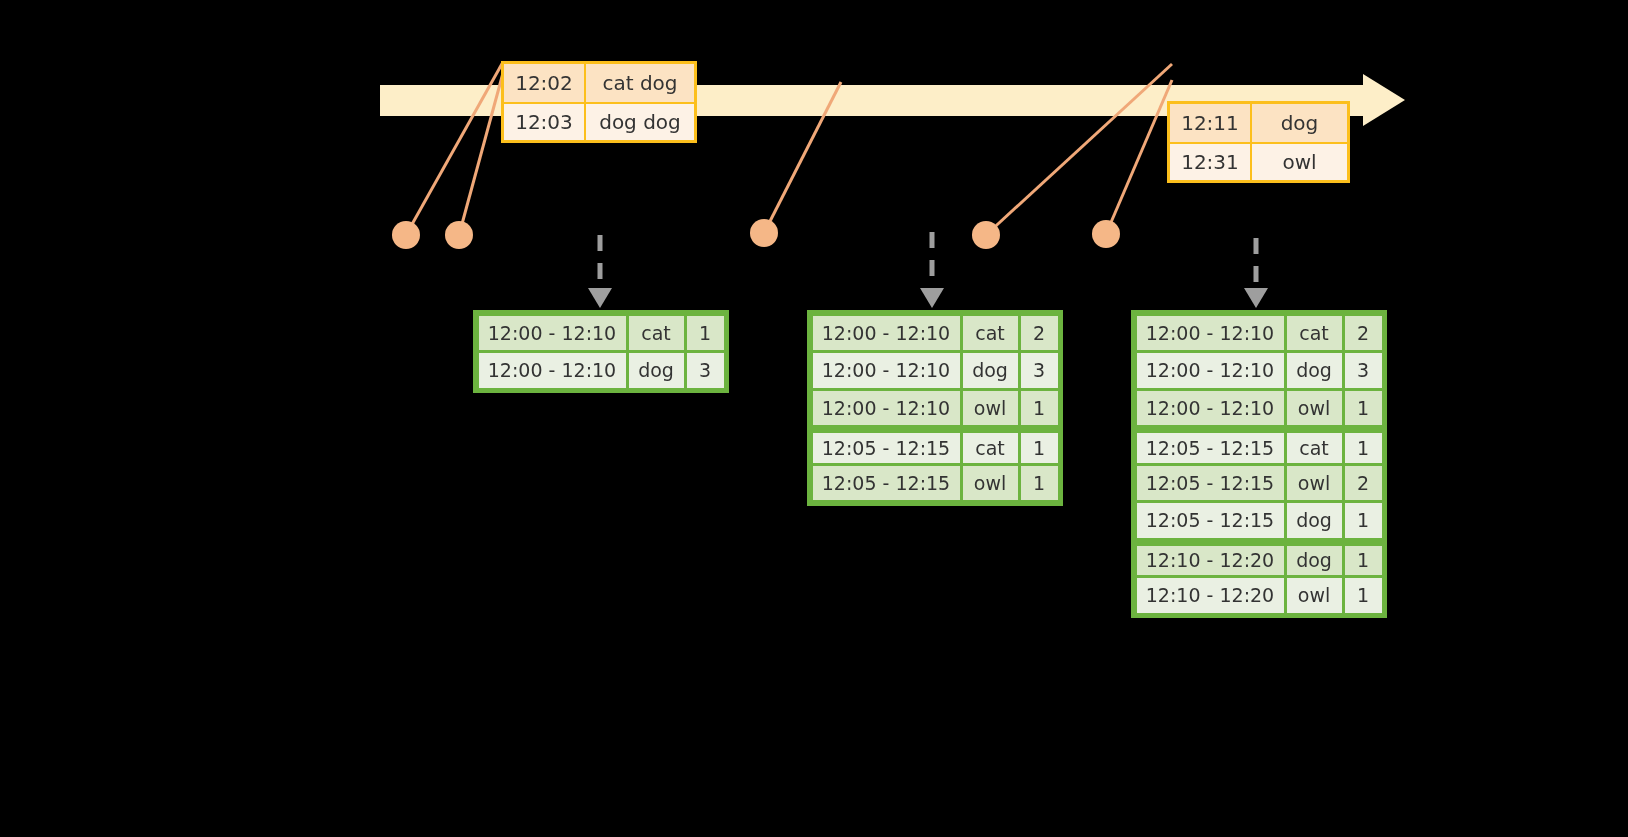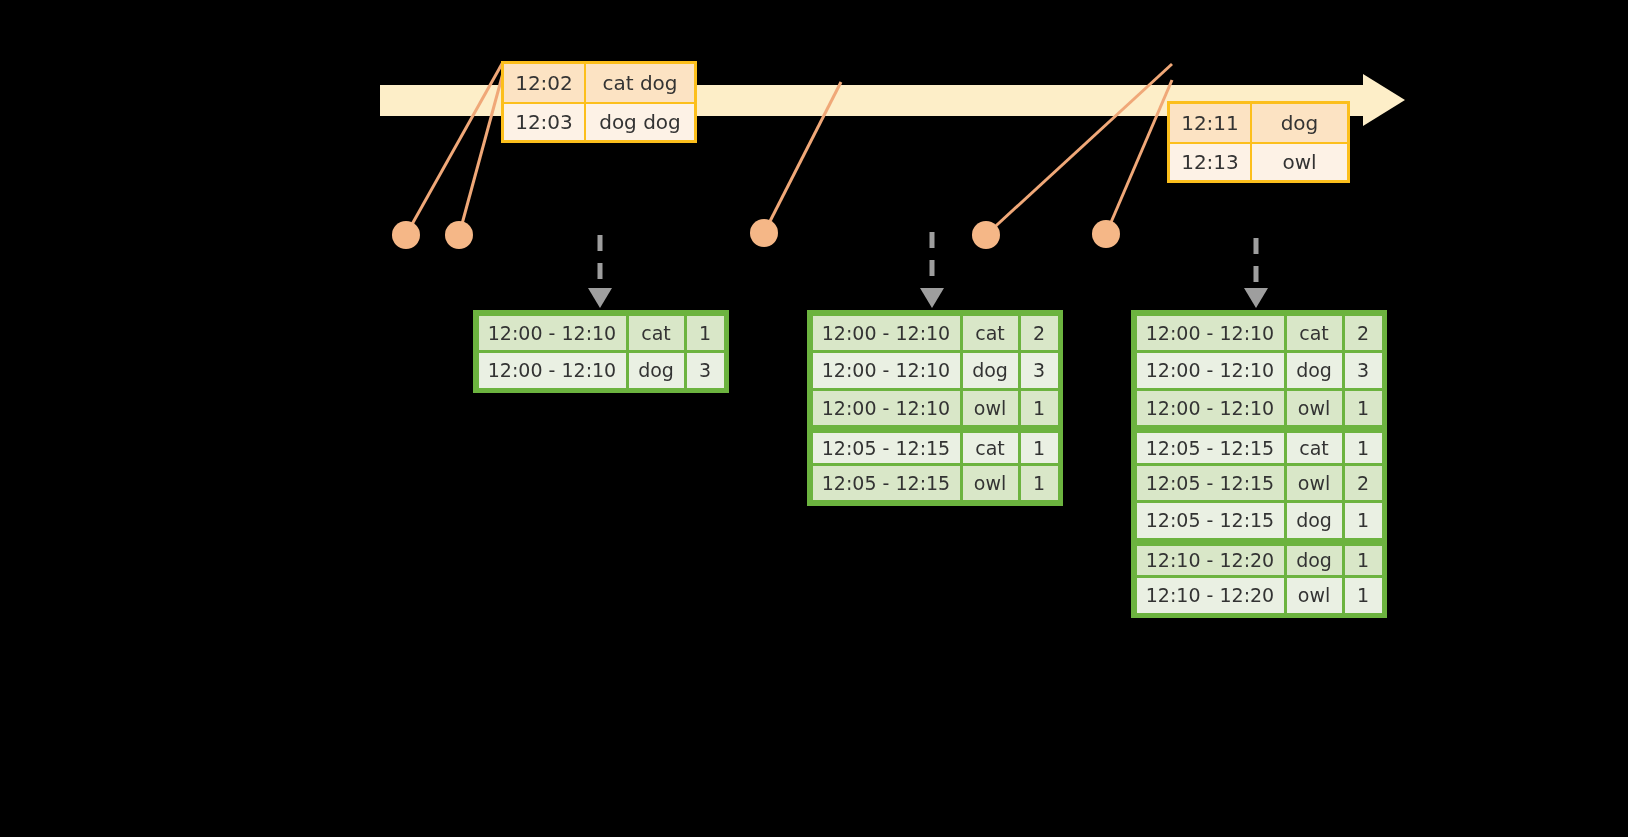--- a/index.html
+++ b/index.html
@@ -112,21 +112,21 @@
     </div>
   </div>
 
 
   <div class="evt" id="evt-c">
     <div class="evt-row shade">
       <div class="evt-time">12:11</div>
       <div class="evt-val">dog</div>
     </div>
     <div class="evt-row light">
-      <div class="evt-time">12:13</div>
+      <div class="evt-time">12:31</div>
       <div class="evt-val">owl</div>
     </div>
   </div>
 
   <div class="rtable" id="tbl-1">
       <div class="rrow shade">
         <div class="rc rc-win">12:00 - 12:10</div>
         <div class="rc rc-key">cat</div>
         <div class="rc rc-cnt">1</div>
       </div>

